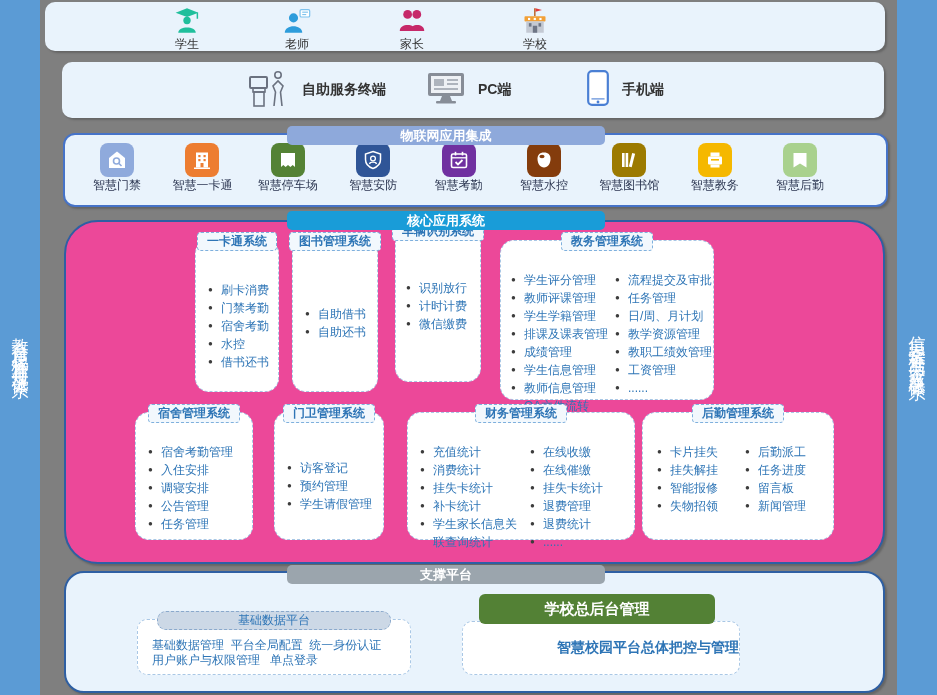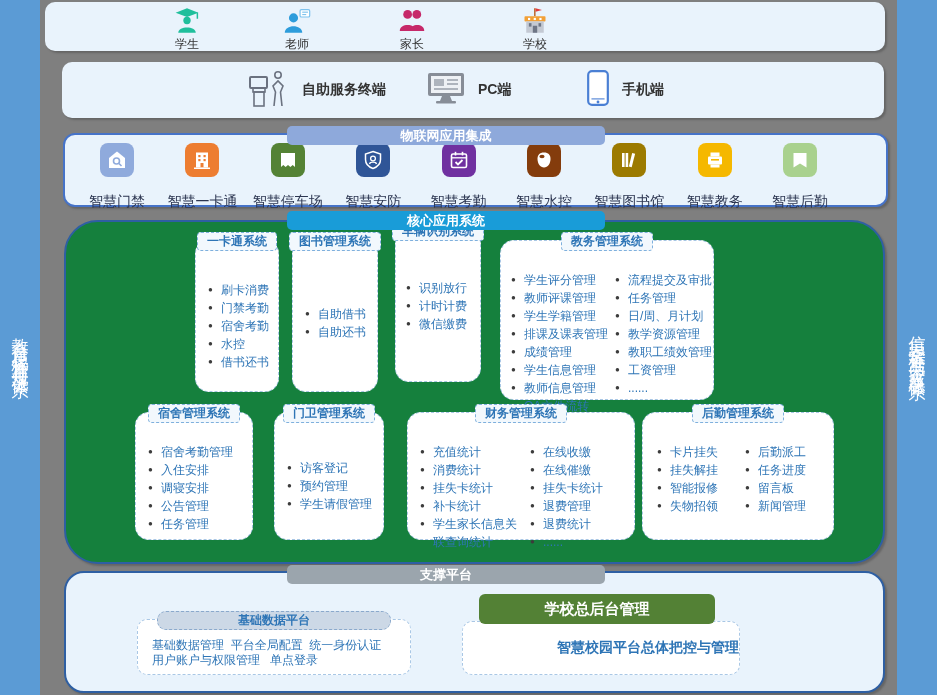--- a/index.html
+++ b/index.html
@@ -10,40 +10,40 @@
   
   .vstrip{position:absolute;top:0;bottom:0;width:40px;background:#5b9bd5;color:#fff;
     display:flex;align-items:center;justify-content:center;}
   .vstrip.left{left:0}.vstrip.right{right:0}
   .vtext{writing-mode:vertical-rl;text-orientation:upright;font-size:17px;letter-spacing:4px;}
   
   .litebox{position:absolute;background:#e9f3fc;border-radius:10px;box-shadow:2px 2px 2px rgba(70,70,70,.45);}
   #box1{left:45px;top:2px;width:840px;height:49px;}
   #box2{left:62px;top:62px;width:822px;height:56px;}
   #box3{left:63px;top:133px;width:821px;height:70px;border:2px solid #4673c8;border-radius:12px;}
-  #box4{left:64px;top:220px;width:817px;height:340px;background:#15803d;border:2px solid #2e5fa3;border-radius:34px;}
+  #box4{left:64px;top:220px;width:817px;height:340px;background:#ec4899;border:2px solid #2e5fa3;border-radius:34px;}
   #box5{left:64px;top:571px;width:817px;height:118px;border:2px solid #2e5fa3;border-radius:20px;}
   
   .banner{position:absolute;left:287px;width:318px;height:19px;border-radius:5px;z-index:5;
     color:#fff;font-size:13px;font-weight:bold;text-align:center;line-height:19px;}
   #banner-iot{top:126px;}
   #banner-core{top:211px;}
   #banner-support{top:565px;}
   
   .usergroup{position:absolute;top:5px;width:80px;text-align:center;}
   .usergroup .ico{height:27px;display:flex;align-items:flex-end;justify-content:center;}
   .usergroup .lbl{font-size:12px;color:#333;margin-top:2px;}
   
   .termgroup{position:absolute;top:8px;display:flex;align-items:center;gap:12px;height:40px;}
   .termgroup .lbl{font-size:14px;font-weight:600;color:#333;}
   
   .iot-row{display:flex;justify-content:space-between;padding:8px 50px 0 16px;}
   .iot-item{width:72px;text-align:center;}
   .iot-ico{width:34px;height:34px;border-radius:8px;margin:0 auto;display:flex;align-items:center;justify-content:center;}
-  .iot-label{font-size:14px;color:#2b3550;margin-top:16px;white-space:nowrap;}
+  .iot-label{font-size:12px;color:#2b3550;margin-top:0;white-space:nowrap;}
   
   .sys{position:absolute;background:#fff;border:1.5px dashed #a9c7e5;border-radius:14px;}
   .sys-title{position:absolute;top:-9px;left:50%;transform:translateX(-50%);background:#f2f8fd;
     border:1px dashed #7fb0dd;border-radius:4px;padding:1px 9px;font-size:12px;font-weight:bold;
     color:#2e75b6;white-space:nowrap;line-height:15px;z-index:2;}
   .sys ul{list-style:none;margin:0;padding:0;}
   .sys li{position:relative;padding-left:13px;color:#2e75b6;font-size:12px;line-height:18px;text-align:left;}
   .sys li::before{content:"\25CF";position:absolute;left:0;top:0;color:#3c3c3c;font-size:8px;}
   .cols{display:flex;gap:6px;}
   #sys1{left:129px;top:18px;width:82px;height:150px;}
@@ -62,21 +62,21 @@
   #sys6 ul{margin:46px 0 0 12px;}
   #sys7 .cols{margin:30px 0 0 12px;}
   #sys8 .cols{margin:30px 0 0 14px;}
   #sys4 .cols ul{width:100px;}
   #sys7 .cols ul:first-child{width:104px;}
   #sys7 .cols ul:last-child{width:90px;}
   #sys8 .cols ul{width:82px;}
   
   .base-pill{position:absolute;left:91px;top:38px;width:232px;height:17px;background:#ccd8e6;
     border:1px dashed #8aa9cc;border-radius:9px;z-index:2;color:#2e75b6;font-size:12px;
-    font-weight:bold;text-align:center;line-height:16px;}
+    font-weight:normal;text-align:center;line-height:16px;}
   .base-box{position:absolute;left:71px;top:46px;width:272px;height:54px;background:#fff;
     border:1.5px dashed #a9c7e5;border-radius:10px;}
   .base-box .line{font-size:12px;color:#2e75b6;line-height:15px;padding-left:14px;white-space:pre-wrap;}
   .base-box .line:first-child{padding-top:18px;}
   .admin-pill{position:absolute;left:413px;top:21px;width:236px;height:30px;border-radius:6px;z-index:2;
     color:#fff;font-size:15px;font-weight:bold;text-align:center;line-height:30px;}
   .admin-box{position:absolute;left:396px;top:48px;width:276px;height:52px;background:#fff;
     border:1.5px dashed #a9c7e5;border-radius:10px;text-align:right;}
   .admin-box .desc{font-size:14px;font-weight:bold;color:#2e75b6;padding-top:17px;}
 </style>

